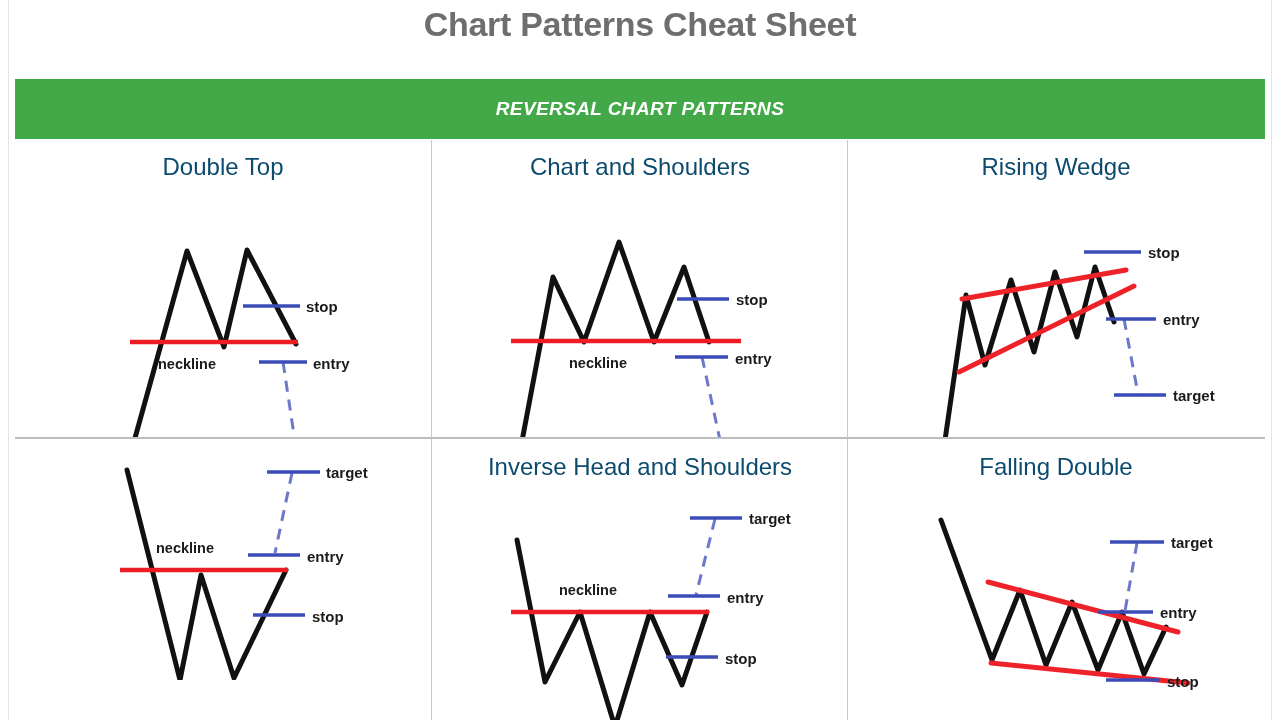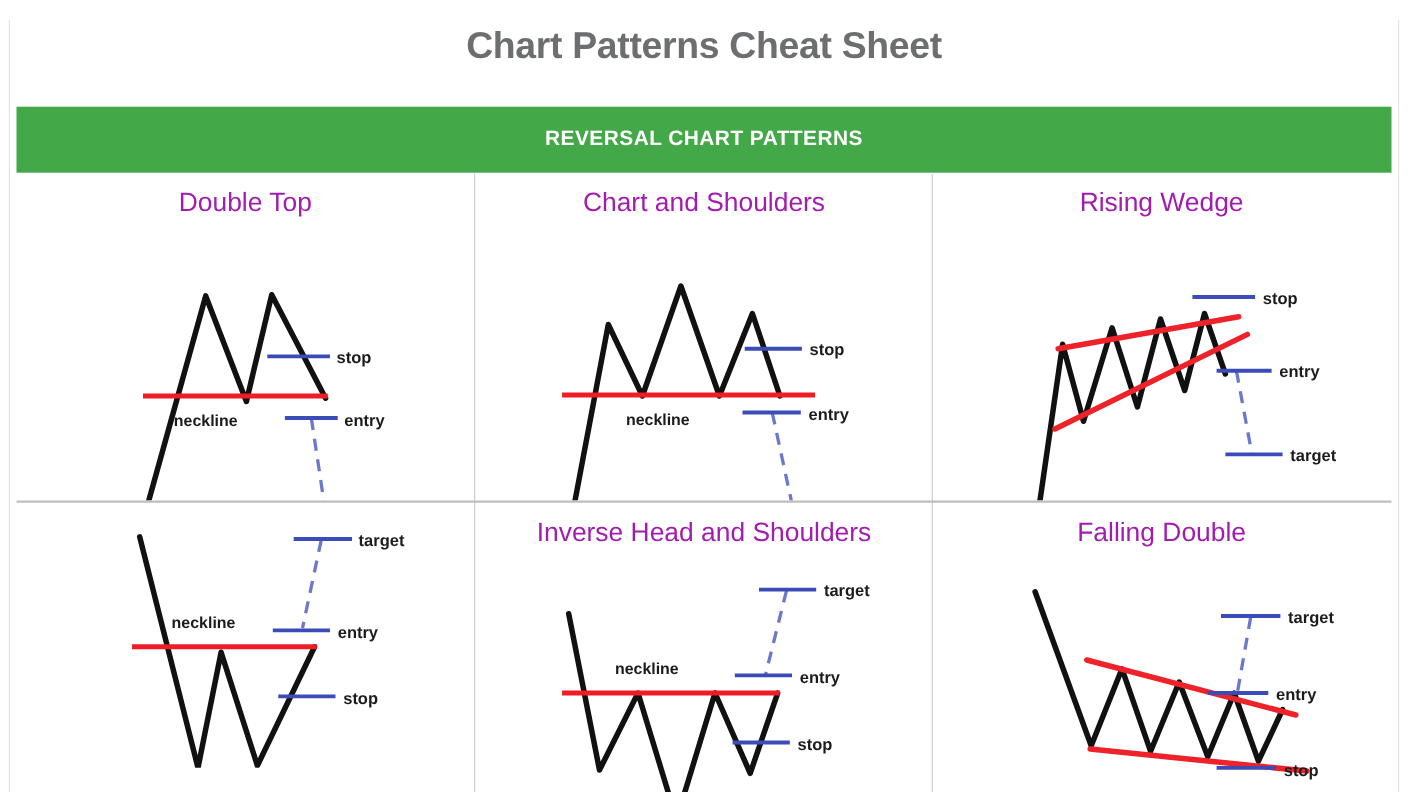--- a/index.html
+++ b/index.html
@@ -6,21 +6,20 @@
   html, body {
     width: 1280px; height: 720px;
     background: #ffffff;
     font-family: "Liberation Sans", sans-serif;
     overflow: hidden;
   }
   .page {
     position: relative;
     width: 1280px; height: 512px;
     background: #ffffff;
-    margin-top: 18px;
   }
   
   .frame-left  { position:absolute; left:8px;  top:0; width:1px; height:720px; background:#e3e3e3; }
   .frame-right { position:absolute; left:1271px; top:0; width:1px; height:720px; background:#e3e3e3; }
 
   .title {
     position: absolute;
     left: 0; top: 2px;
     width: 1280px;
     text-align: center;
@@ -32,20 +31,21 @@
   }
 
   .banner {
     position: absolute;
     left: 15px; top: 79px;
     width: 1250px; height: 60px;
     background: #43a848;
     display: flex;
     align-items: center;
     justify-content: center;
+    font-style: italic;
   }
   .banner-label {
     color: #ffffff;
     font-size: 19px;
     font-weight: bold;
     letter-spacing: 0.4px;
   }
 
   
   .grid {
@@ -67,21 +67,21 @@
   .cell.r2 { top: 300px; height: 280px; }
   .cell.c1 { left: 0; }
   .cell.c2 { left: 417px; }
   .cell.c3 { left: 833px; }
 
   .cell-title {
     width: 100%;
     text-align: center;
     font-size: 24px;
     font-weight: normal;
-    color: #a21caf;
+    color: #0c4a6e;
     padding-top: 12px;
     line-height: 30px;
     white-space: nowrap;
   }
   .cell-art { width: 100%; display: block; }
   .lbl {
     font-family: "Liberation Sans", sans-serif;
     font-size: 15px;
     font-weight: bold;
     fill: #1b1b1b;

